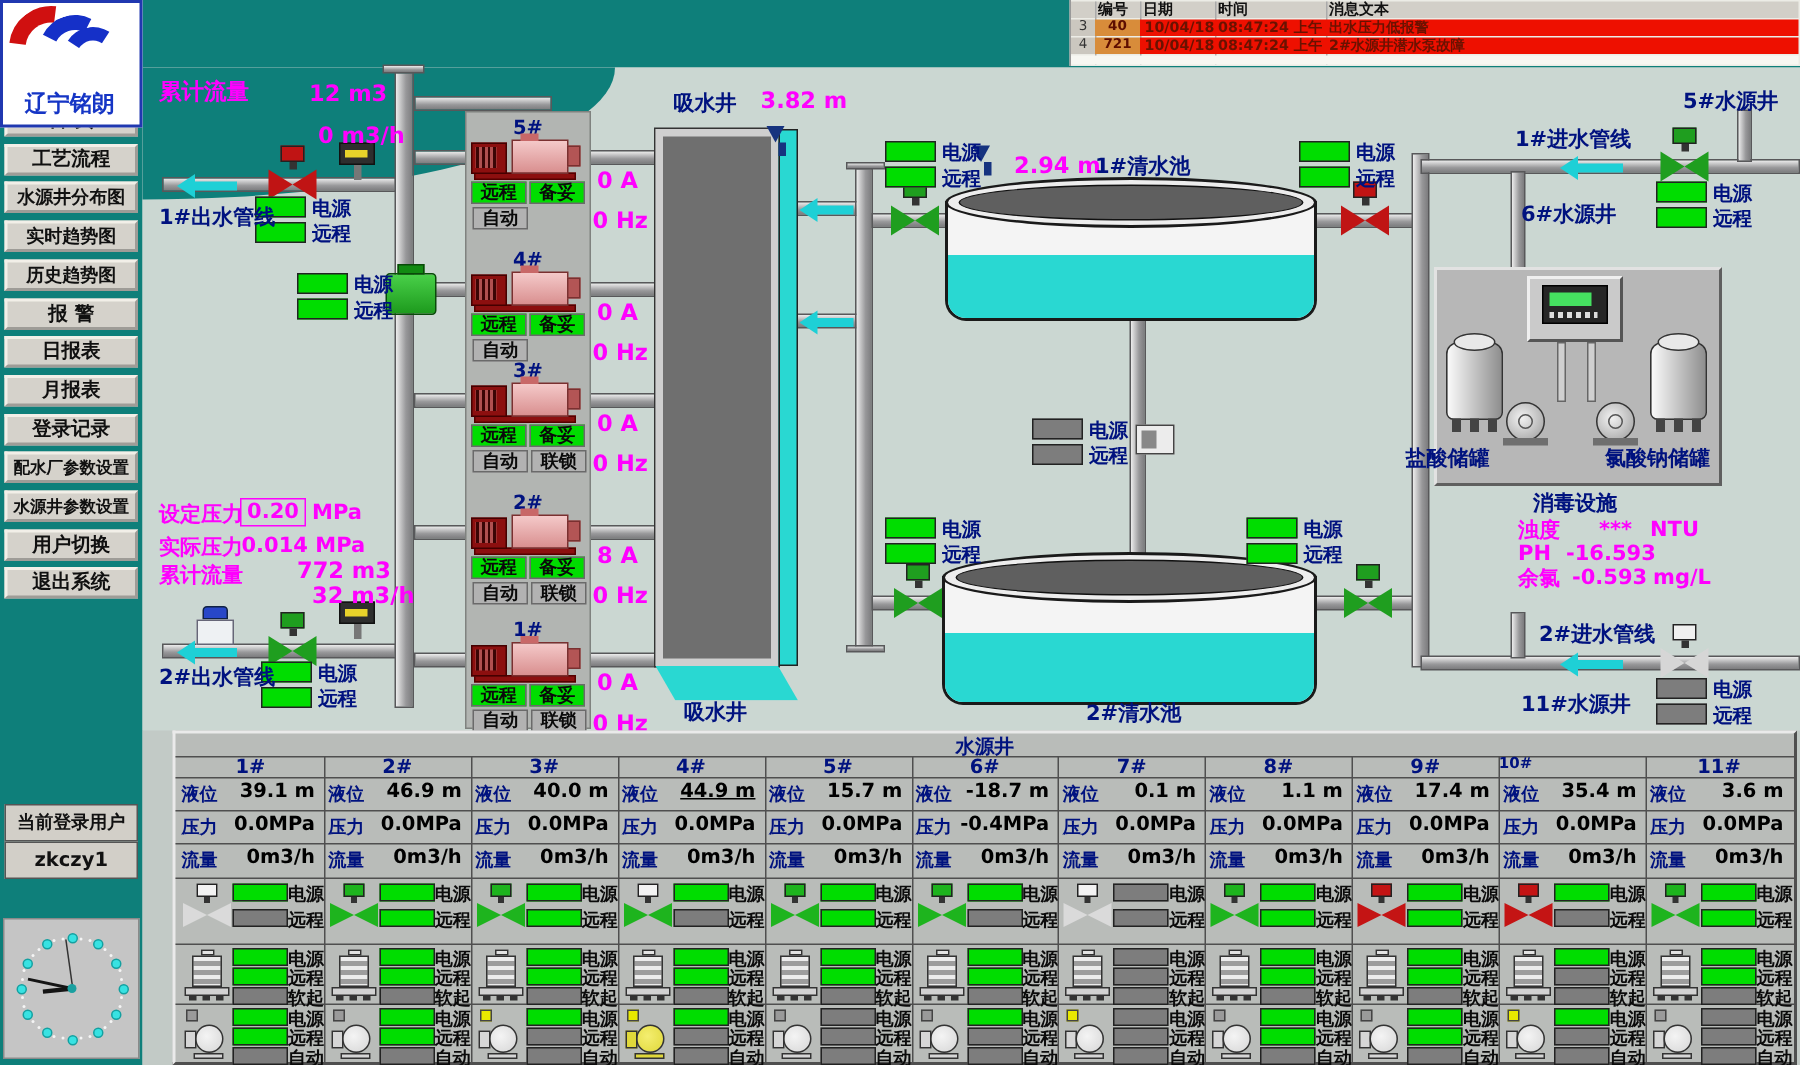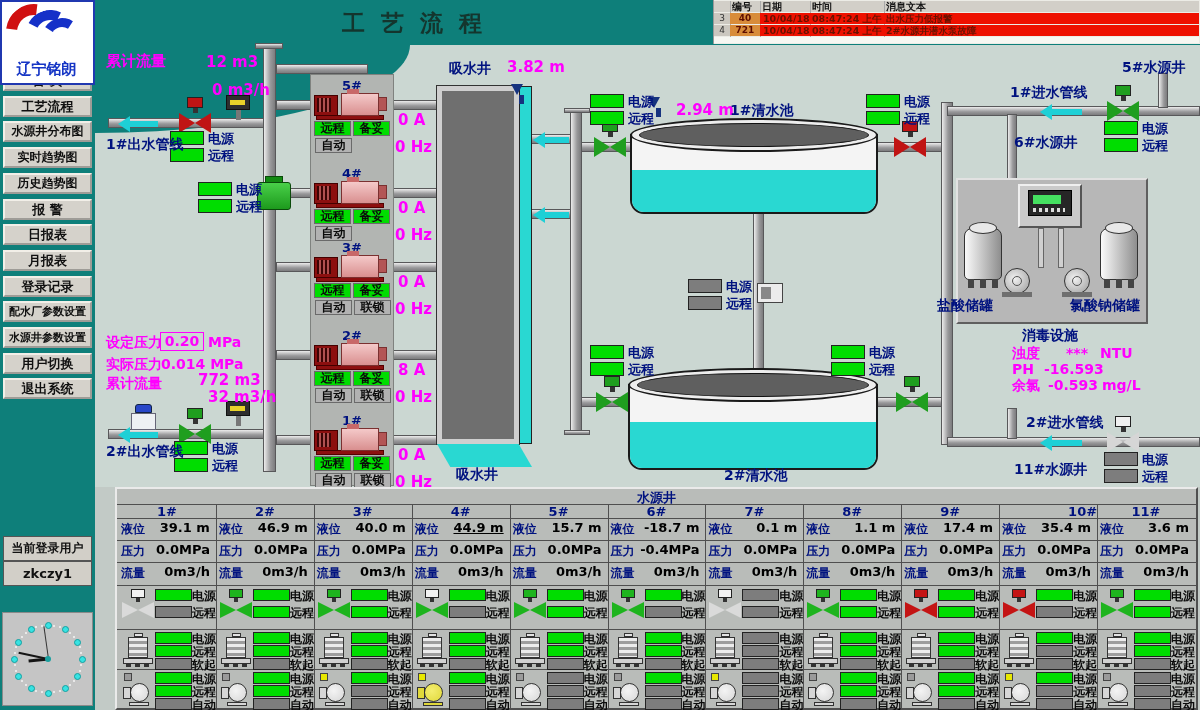--- a/index.html
+++ b/index.html
@@ -632,21 +632,21 @@
       <div style="left: 906.273px; top: 687px; width: 8px; height: 12px; background: rgb(214, 214, 214); border: 1px solid rgb(51, 51, 51);"></div>
       <div style="left: 913.273px; top: 683px; width: 19px; height: 19px; background: radial-gradient(circle at 40% 40%, rgb(244, 244, 244), rgb(214, 214, 214)); border: 1px solid rgb(51, 51, 51); border-radius: 50%;"></div>
       <div style="left: 912.273px; top: 702px; width: 20px; height: 4px; background: rgb(214, 214, 214); border: 1px solid rgb(51, 51, 51);"></div>
       <div style="left: 938.273px; top: 672px; width: 37px; height: 12px; background: rgb(0, 221, 0); border: 1px solid rgb(34, 34, 34);"></div>
       <div style="left: 975.273px; top: 671px; font-size: 12px; font-weight: bold; color: rgb(11, 11, 11);">电源</div>
       <div style="left: 938.273px; top: 685px; width: 37px; height: 12px; background: rgb(0, 221, 0); border: 1px solid rgb(34, 34, 34);"></div>
       <div style="left: 975.273px; top: 684px; font-size: 12px; font-weight: bold; color: rgb(11, 11, 11);">远程</div>
       <div style="left: 938.273px; top: 698px; width: 37px; height: 12px; background: rgb(125, 125, 125); border: 1px solid rgb(34, 34, 34);"></div>
       <div style="left: 975.273px; top: 697px; font-size: 12px; font-weight: bold; color: rgb(11, 11, 11);">自动</div>
       <div style="left: 999.182px; top: 504px; width: 1px; height: 206px; background: rgb(79, 79, 79);"></div>
-      <div style="left: 999.182px; top: 504px; width: 97.9091px; text-align: right; font-size: 13px; font-weight: bold; color: rgb(0, 18, 127);">10#</div>
+      <div style="left: 999.182px; top: 504px; width: 97.9091px; text-align: left; font-size: 10px; font-weight: bold; color: rgb(0, 18, 127);">10#</div>
       <div style="left: 1002.18px; top: 521px; font-size: 12px; font-weight: bold; color: rgb(0, 18, 127);">液位</div>
       <div style="left: 1025.18px; top: 520px; width: 65.9091px; text-align: right; font-size: 13px; font-weight: bold; color: rgb(0, 0, 0);">35.4 m</div>
       <div style="left: 1002.18px; top: 543px; font-size: 12px; font-weight: bold; color: rgb(0, 18, 127);">压力</div>
       <div style="left: 1025.18px; top: 542px; width: 65.9091px; text-align: right; font-size: 13px; font-weight: bold; color: rgb(0, 0, 0);">0.0MPa</div>
       <div style="left: 1002.18px; top: 565px; font-size: 12px; font-weight: bold; color: rgb(0, 18, 127);">流量</div>
       <div style="left: 1025.18px; top: 564px; width: 65.9091px; text-align: right; font-size: 13px; font-weight: bold; color: rgb(0, 0, 0);">0m3/h</div>
       <div style="left: 1012.18px; top: 589px; width: 14px; height: 9px; background: rgb(196, 20, 20); border: 1px solid rgb(34, 34, 34);"></div>
       <div style="left: 1017.18px; top: 598px; width: 4px; height: 4px; background: rgb(51, 51, 51);"></div>
       <div style="left: 1003.18px; top: 602px; width: 0px; height: 0px; border-top: 8px solid transparent; border-bottom: 8px solid transparent; border-left: 16px solid rgb(196, 20, 20);"></div>
       <div style="left: 1019.18px; top: 602px; width: 0px; height: 0px; border-top: 8px solid transparent; border-bottom: 8px solid transparent; border-right: 16px solid rgb(196, 20, 20);"></div>
@@ -770,21 +770,20 @@
       </div>
     </div>
 
   <div style="left:0px;top:0px;width:95px;height:85px;background:#ffffff;border:2px solid #2038b0">
     <div style="left:4px;top:2px;width:56px;height:56px;border:11px solid transparent;border-top-color:#d01010;border-radius:50%;transform:rotate(-38deg)"></div>
     <div style="left:24px;top:8px;width:48px;height:48px;border:10px solid transparent;border-top-color:#1530c8;border-radius:50%;transform:rotate(-18deg)"></div>
     <div style="left:40px;top:16px;width:40px;height:40px;border:9px solid transparent;border-top-color:#1530c8;border-radius:50%;transform:rotate(-12deg)"></div>
     <div style="left:0px;top:58px;width:89px;text-align:center;color:#1535c5;font-weight:bold;font-size:15px">辽宁铭朗</div>
   </div>
 
-  <div class="t-title" style="left:342px;top:8px">工 艺 流 程</div>
 
   <div style="left:3px;top:536px;width:89px;height:25px;background:#d2cfc8;border:1px solid #555;text-align:center;line-height:23px;font-weight:bold;font-size:12px;color:#111">当前登录用户</div>
   <div style="left:3px;top:561px;width:89px;height:25px;background:#d2cfc8;border:1px solid #555;text-align:center;line-height:23px;font-weight:bold;font-size:13px;color:#111">zkczy1</div>
 
   <div class="mag" style="left:106px;top:52px">累计流量</div>
   <div class="mag" style="left:206px;top:53px">12 m3</div>
   <div class="mag" style="left:212px;top:81px">0 m3/h</div>
   <div class="nav" style="left:106px;top:136px">1#出水管线</div>
   <div class="nav14" style="left:449px;top:60px">吸水井</div>
   <div class="mag" style="left:507px;top:58px">3.82 m</div>

